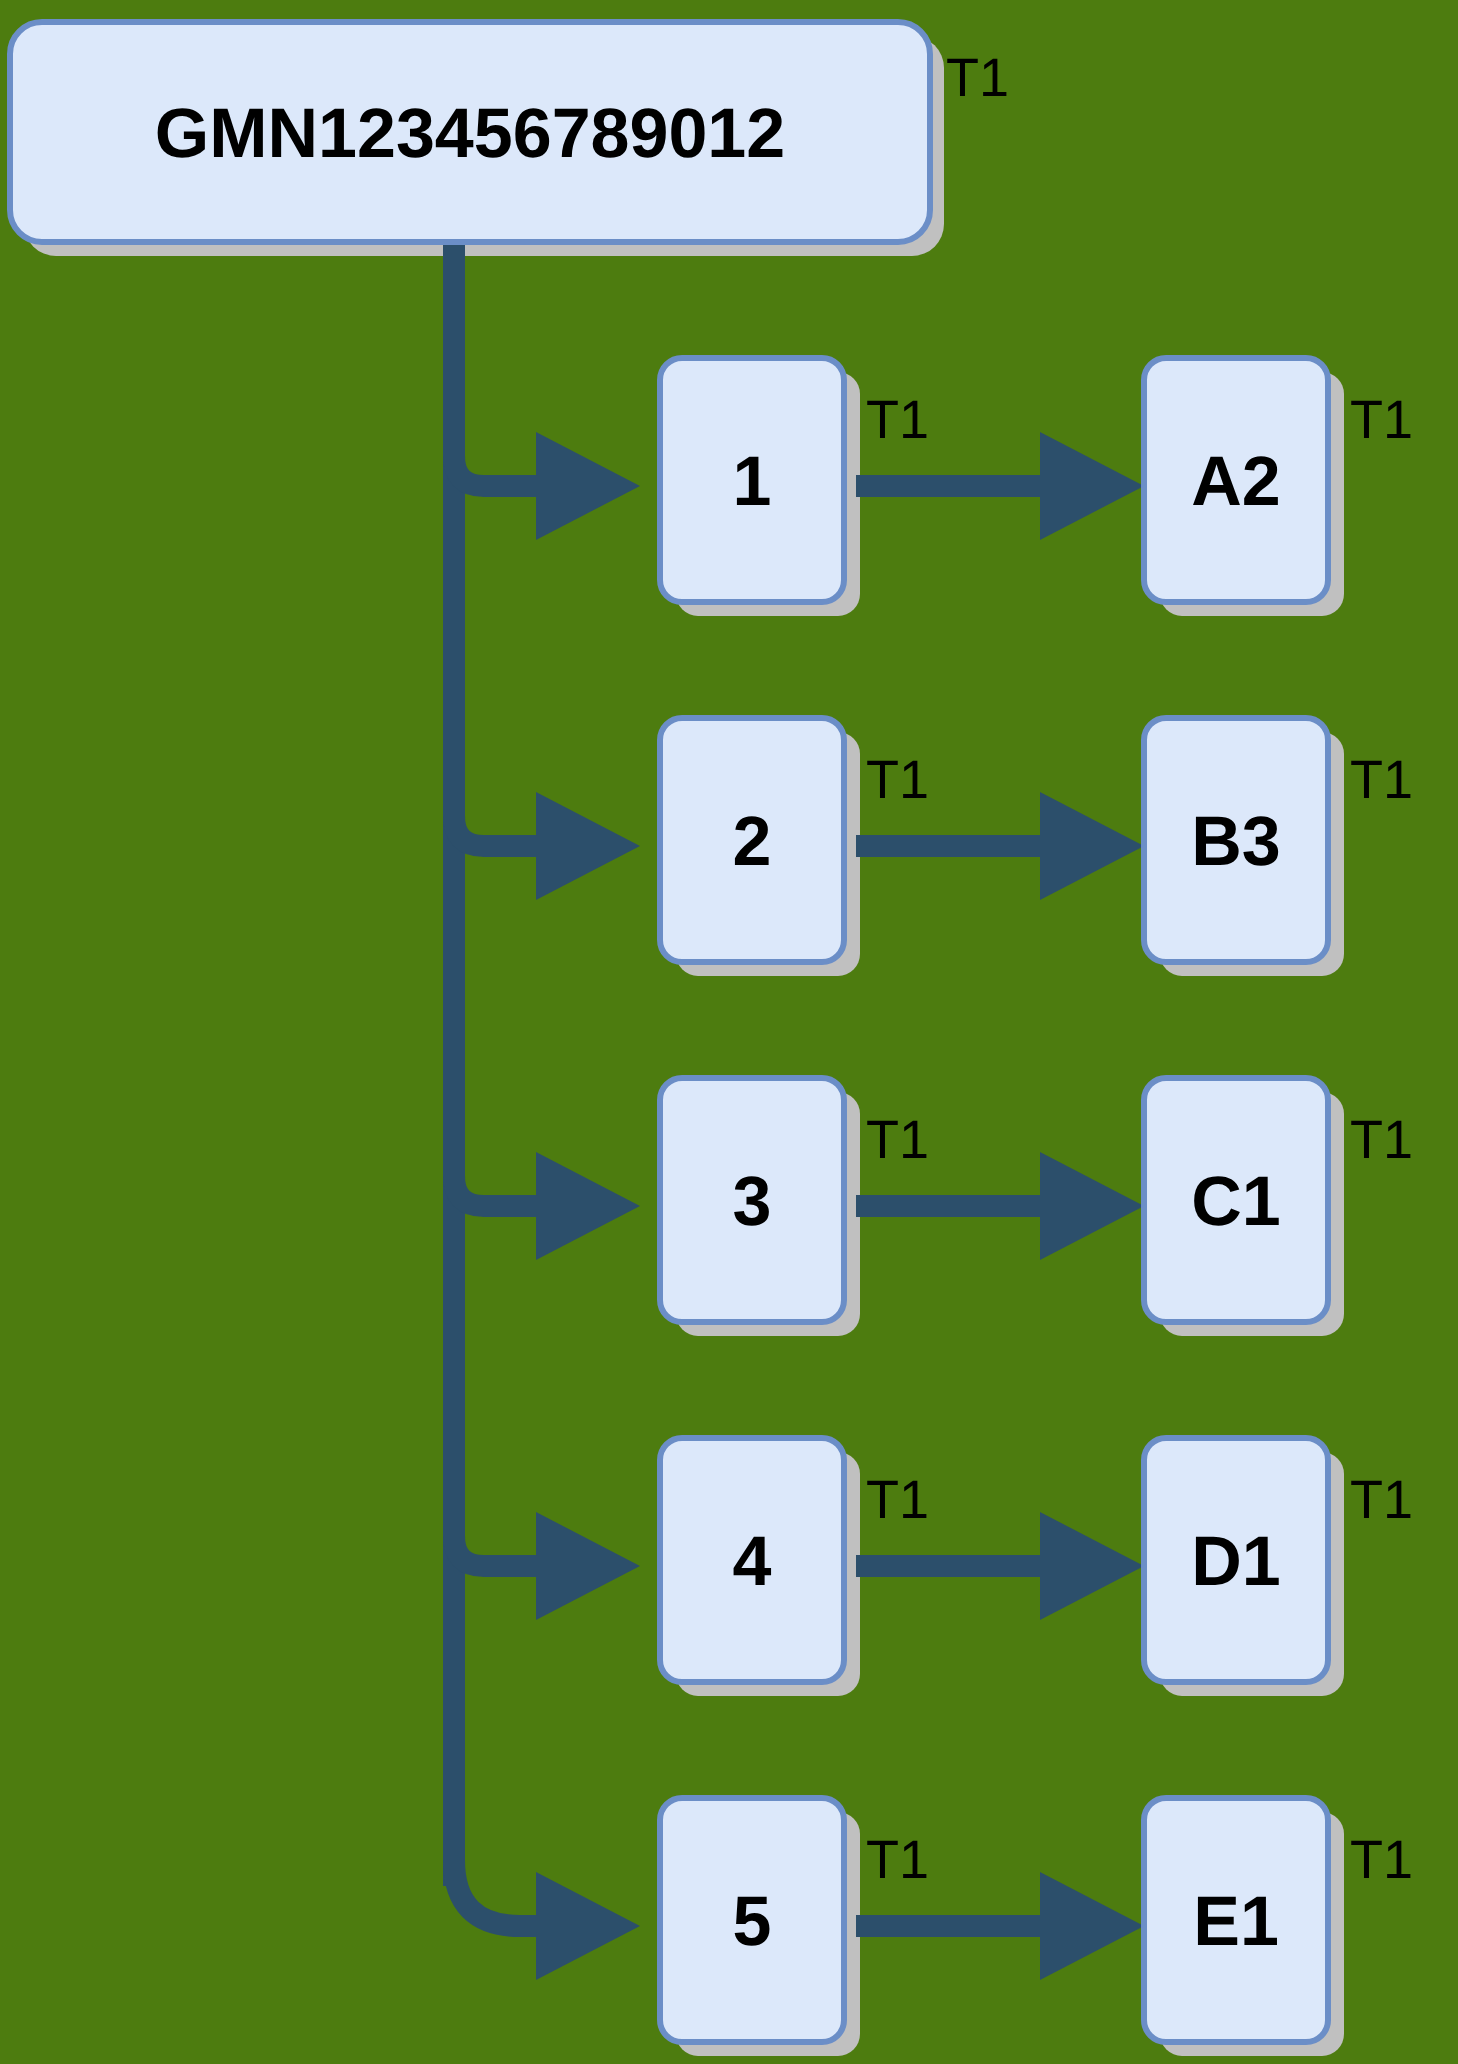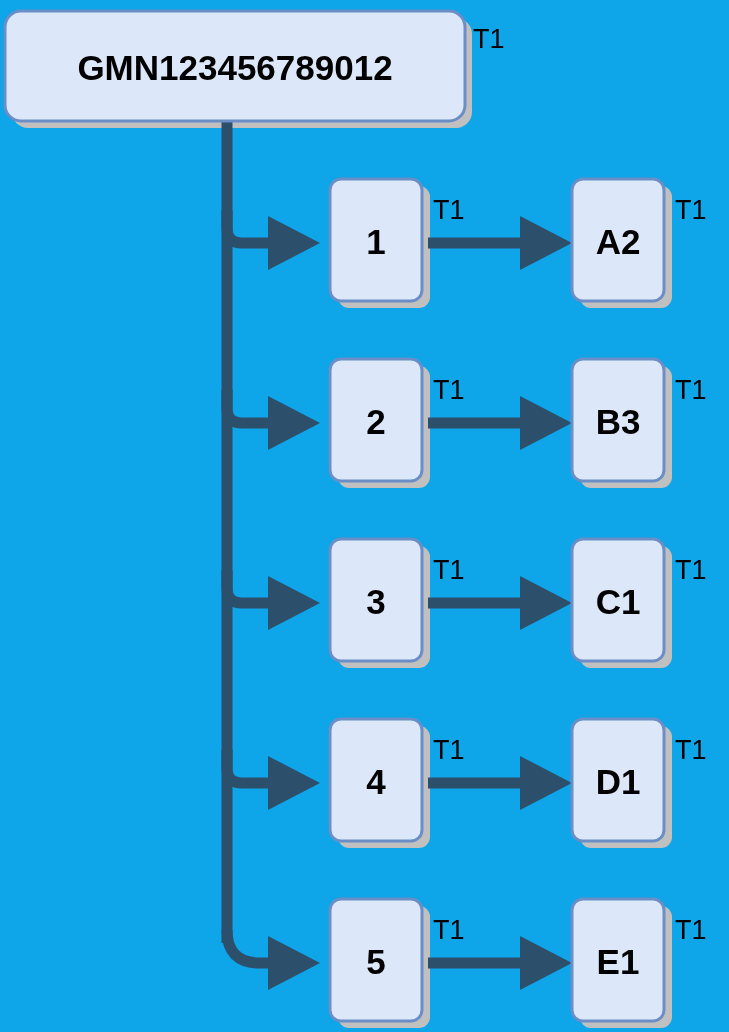--- a/index.html
+++ b/index.html
@@ -10,21 +10,21 @@
   body {
     width: 729px;
     height: 1032px;
     font-family: "Liberation Sans", sans-serif;
     overflow: hidden;
   }
   #diagram-root {
     position: relative;
     width: 729px;
     height: 1032px;
-    background: #0ea5e9;
+    background: #4d7c0f;
   }
   #diagram-svg {
     position: absolute;
     top: 0;
     left: 0;
     width: 729px;
     height: 1032px;
     display: block;
   }
   .node-label {

